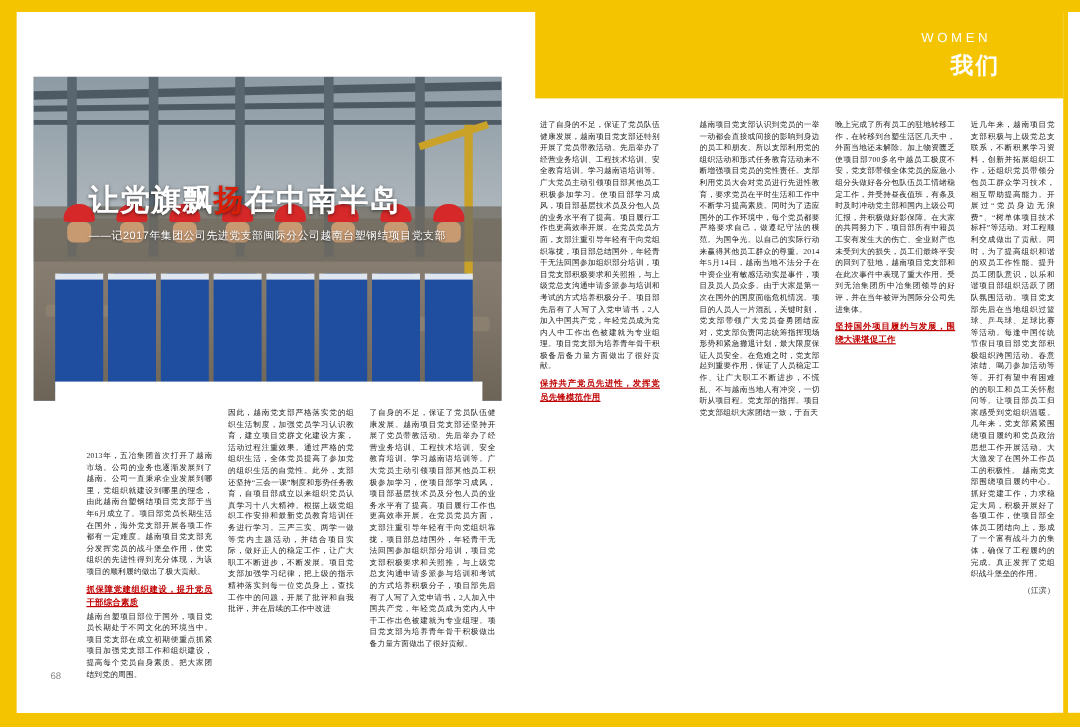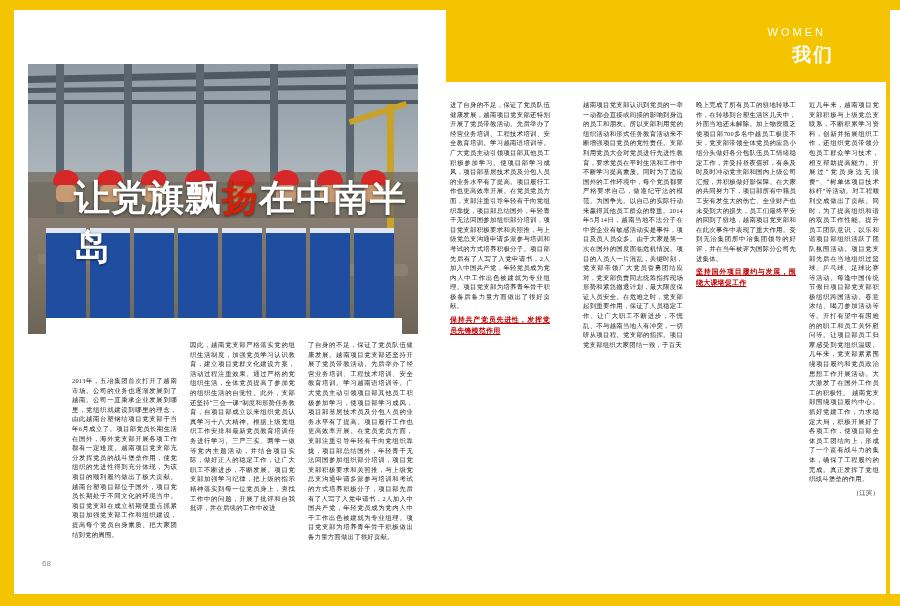--- a/index.html
+++ b/index.html
@@ -49,23 +49,22 @@
   .worker{position:absolute;bottom:6px;width:40px;}
   .helmet{width:26px;height:15px;border-radius:14px 14px 3px 3px;background:#d62828;margin:0 auto;}
   .face{width:20px;height:17px;background:#c79a72;margin:0 auto;border-radius:5px;}
   .body{width:40px;height:100px;background:#1f4ea1;margin:0 auto;border-radius:6px 6px 2px 2px;}
   .stripe{width:40px;height:5px;background:#dfe6ef;margin-top:26px;}
 
   
   .headline{position:absolute;left:46px;top:86px;width:356px;}
   .headline .h1{
     font-family:"Liberation Serif", serif;
-    font-size:36px;font-weight:bold;color:#ffffff;letter-spacing:1px;
+    font-size:25px;font-weight:bold;color:#ffffff;letter-spacing:1px;
     text-shadow:0 1px 3px rgba(0,0,0,.55);
-    margin-top:24px;
   }
   .headline .h1 .red{color:#d81e06;}
   .headline .sub{
     margin-top:7px;font-size:9px;color:#ffffff;letter-spacing:.5px;
     text-shadow:0 1px 2px rgba(0,0,0,.6);
   }
 
   
   .panel{position:absolute;left:46px;top:318px;width:356px;height:90px;background:#ffffff;}
 
@@ -183,27 +182,29 @@
         <div class="face"></div>
         <div class="body">
           <div class="stripe"></div>
         </div>
       </div>
 
     <div class="headline">
       <div class="h1">
         <span>让党旗飘</span><span class="red">扬</span><span>在中南半岛</span>
       </div>
+      <div class="sub">——记2017年集团公司先进党支部闽际分公司越南台塑钢结项目党支部</div>
     </div>
   </div>
 
   <div class="panel"></div>
 
   <div class="col-text lc1">
     <span>2013年，五冶集团首次打开了越南市场。公司的业务也逐渐发展到了越南。公司一直秉承企业发展到哪里，党组织就建设到哪里的理念，由此越南台塑钢结项目党支部于当年6月成立了。项目部党员长期生活在国外，海外党支部开展各项工作都有一定难度。越南项目党支部充分发挥党员的战斗堡垒作用，使党组织的先进性得到充分体现，为该项目的顺利履约做出了极大贡献。</span>
+    <span class="subhead">抓保障党建组织建设，提升党员干部综合素质</span>
     <span>越南台塑项目部位于国外，项目党员长期处于不同文化的环境当中。项目党支部在成立初期便重点抓紧项目加强党支部工作和组织建设，提高每个党员自身素质。把大家团结到党的周围。</span>
   </div>
 
   <div class="col-text lc2">
     <span>因此，越南党支部严格落实党的组织生活制度，加强党员学习认识教育，建立项目党群文化建设方案，活动过程注重效果。通过严格的党组织生活，全体党员提高了参加党的组织生活的自觉性。此外，支部还坚持“三会一课”制度和形势任务教育，自项目部成立以来组织党员认真学习十八大精神。根据上级党组织工作安排和最新党员教育培训任务进行学习。三严三实、两学一做等党内主题活动，并结合项目实际，做好正人的稳定工作，让广大职工不断进步，不断发展。项目党支部加强学习纪律，把上级的指示精神落实到每一位党员身上，查找工作中的问题，开展了批评和自我批评，并在后续的工作中改进</span>
   </div>
 
   <div class="col-text lc3">
     <span>了自身的不足，保证了党员队伍健康发展。越南项目党支部还坚持开展了党员带教活动。先后举办了经营业务培训、工程技术培训、安全教育培训。学习越南语培训等。广大党员主动引领项目部其他员工积极参加学习，使项目部学习成风，项目部基层技术员及分包人员的业务水平有了提高。项目履行工作也更高效率开展。在党员党员方面，支部注重引导年轻有干向党组织靠拢，项目部总结国外，年轻青干无法回国参加组织部分培训，项目党支部积极要求和关照推，与上级党总支沟通申请多派参与培训和考试的方式培养积极分子，项目部先后有了人写了入党申请书，2人加入中国共产党，年轻党员成为党内人中干工作出色被建就为专业组理。项目党支部为培养青年骨干积极做出备力量方面做出了很好贡献。</span>
   </div>

